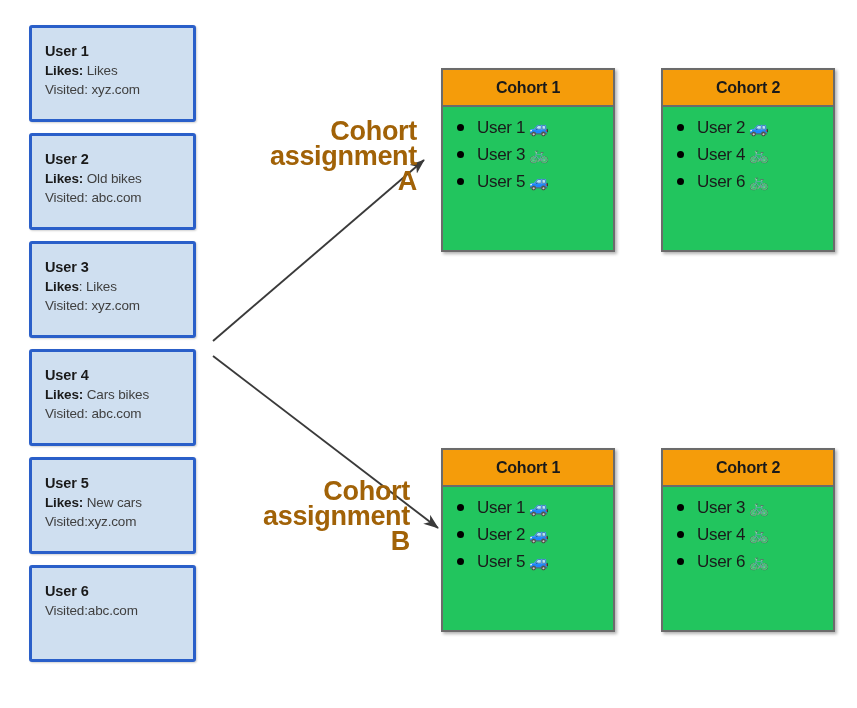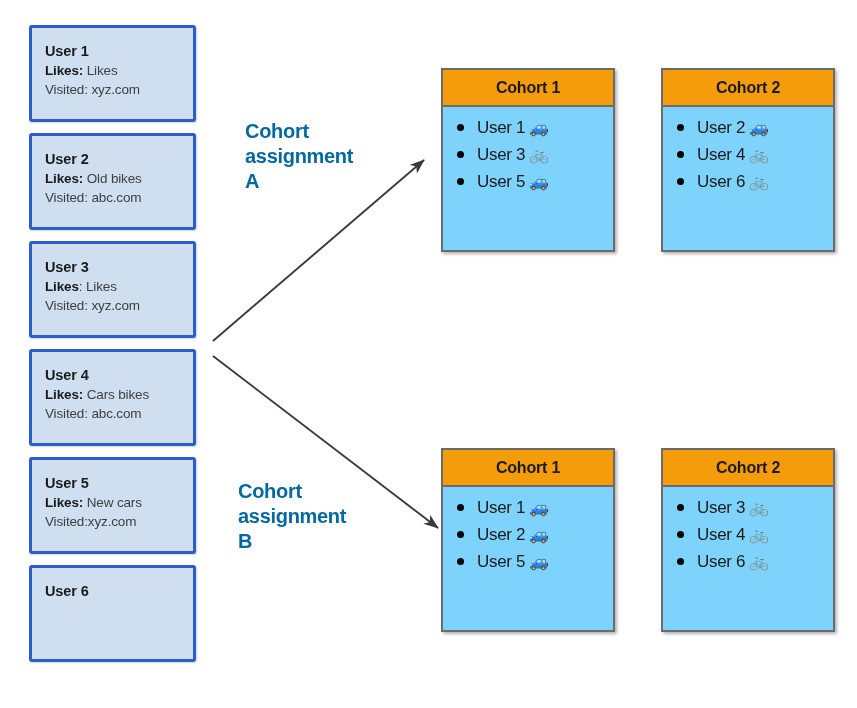--- a/index.html
+++ b/index.html
@@ -62,38 +62,38 @@
     white-space: nowrap;
   }
   .user-line .lbl {
     font-weight: bold;
     color: #1a1a1a;
   }
 
   
   .assign-label {
     position: absolute;
-    text-align: left;
-    font-size: 20px;
-    font-weight: bold;
-    color: #0369a1;
+    text-align: right;
+    font-size: 27px;
+    font-weight: bold;
+    color: #a16207;
     line-height: 25px;
     letter-spacing: -0.3px;
     font-family: "Liberation Sans", sans-serif;
   }
   #assign-a { left: 245px; top: 119px; width: 172px; }
   #assign-b { left: 238px; top: 479px; width: 172px; }
 
   
   .cohort-box {
     position: absolute;
     box-sizing: border-box;
     width: 174px;
     height: 184px;
-    background: #7dd3fc;
+    background: #22c55e;
     border: 2px solid #6b6b6b;
     box-shadow: 2px 2px 3px rgba(0,0,0,0.3);
   }
   .cohort-header {
     box-sizing: border-box;
     height: 37px;
     background: #f59c0a;
     border-bottom: 2px solid #6b6b6b;
     display: flex;
     align-items: center;
@@ -179,20 +179,21 @@
     </div>
 
     <div class="user-card">
       <div class="user-name">User 5</div>
       <div class="user-line"><span class="lbl">Likes:</span> <span>New cars</span></div>
       <div class="user-line"><span>Visited:</span><span>xyz.com</span></div>
     </div>
 
     <div class="user-card">
       <div class="user-name">User 6</div>
+      <div class="user-line"><span>Visited:</span><span>abc.com</span></div>
     </div>
 
   </div>
 
   <div class="assign-label" id="assign-a">
     <div>Cohort</div>
     <div>assignment</div>
     <div>A</div>
   </div>
 

